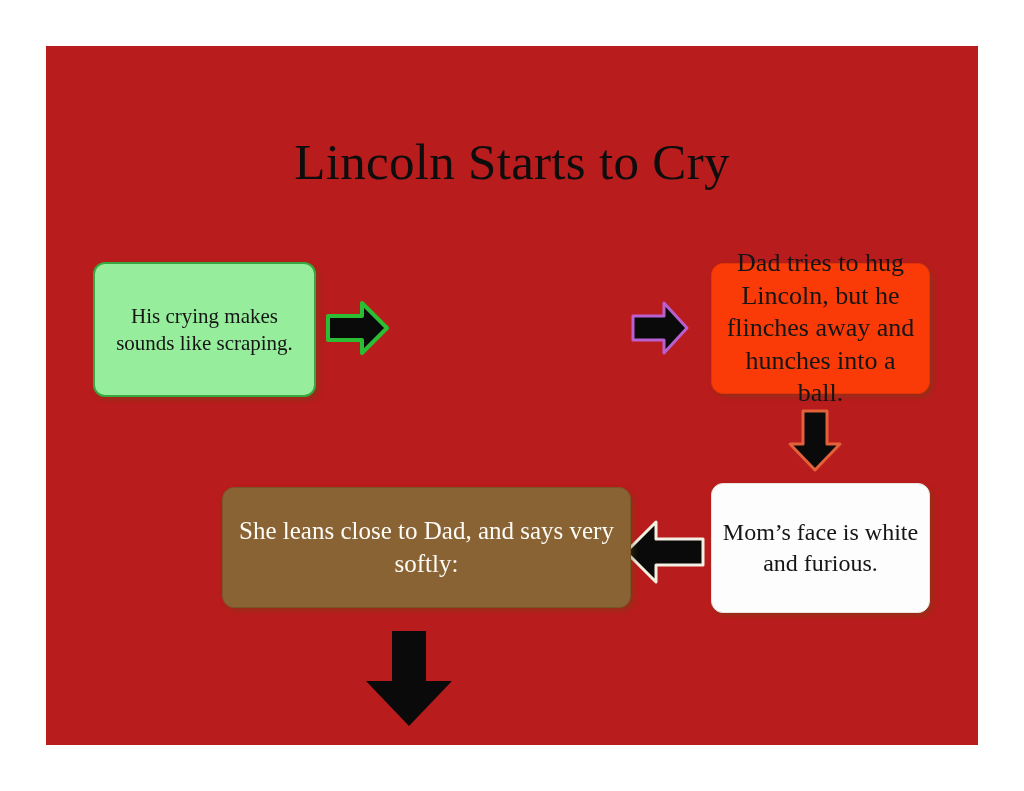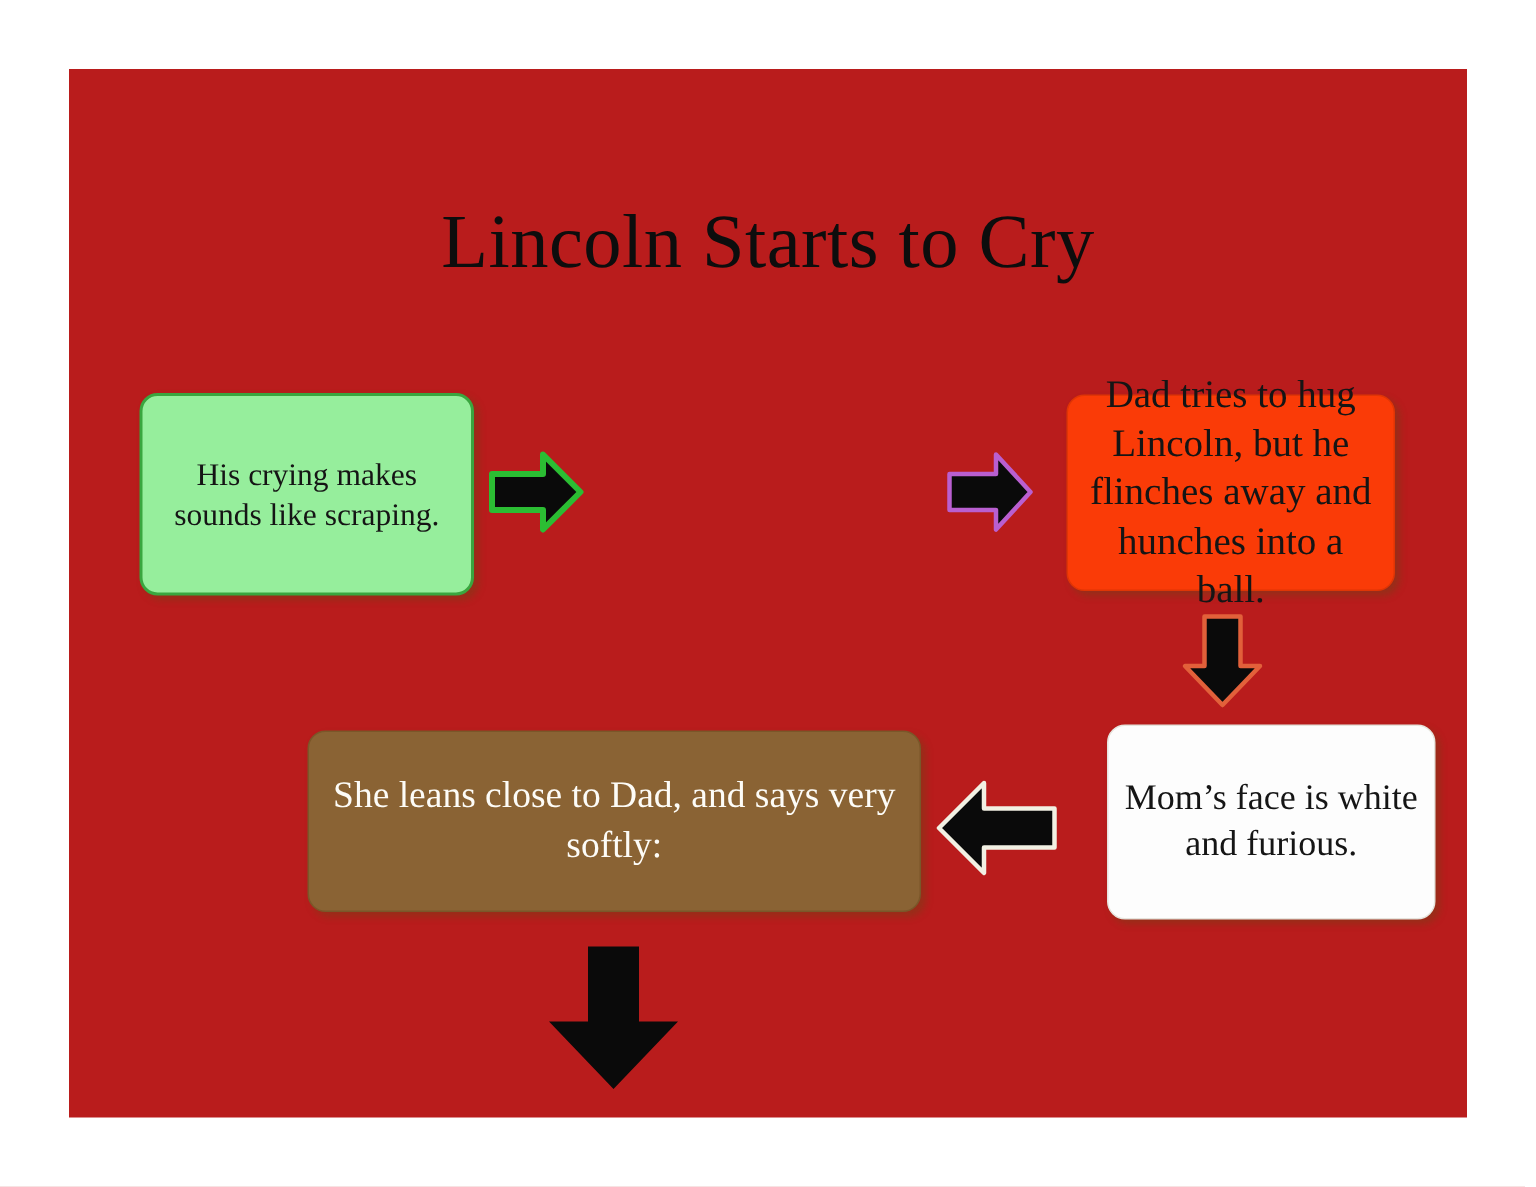--- a/index.html
+++ b/index.html
@@ -103,26 +103,25 @@
   
   #box-white {
     left: 665px;
     top: 437px;
     width: 219px;
     height: 130px;
     background: #fdfdfd;
     border: 1px solid #e6e4dd;
     font-size: 24px;
     line-height: 1.28;
-    margin-left: 27px;
   }
 
   
   #box-brown {
-    left: 159px;
+    left: 176px;
     top: 441px;
     width: 409px;
     height: 121px;
     background: #8a6334;
     border: 1px solid #7a5729;
     color: #fdfcf7;
     font-size: 25px;
     line-height: 1.3;
   }
 

